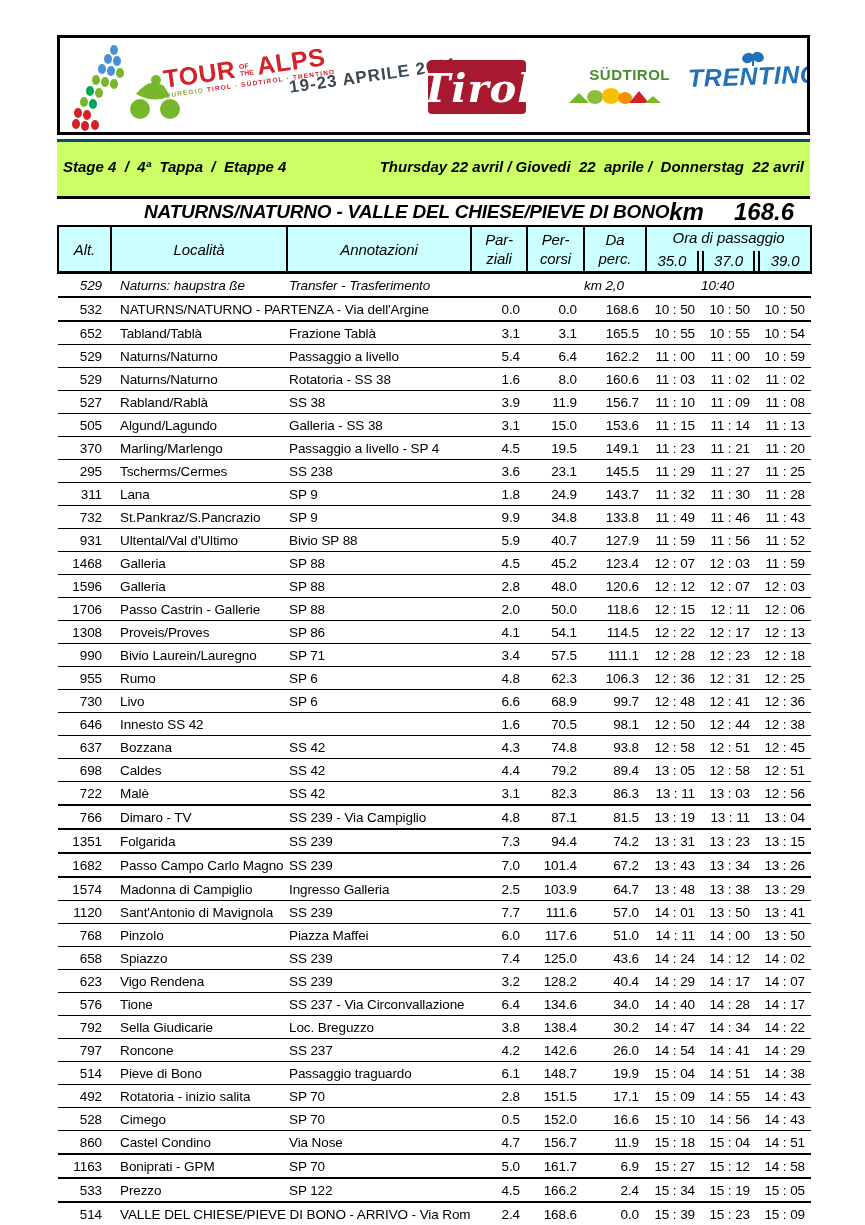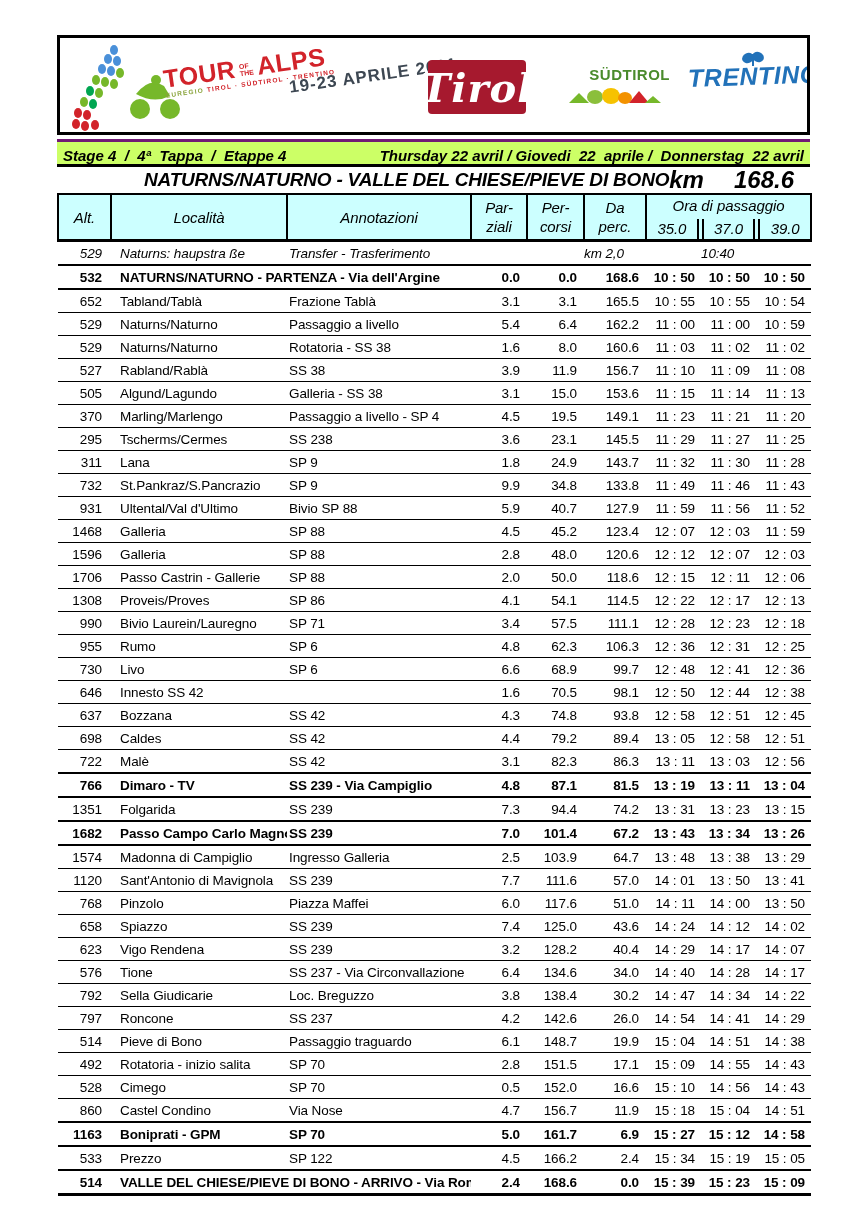--- a/index.html
+++ b/index.html
@@ -45,23 +45,23 @@
   }
   .trentino{position:absolute;left:628px;top:24px;width:120px;}
   .trentino .tn-text{
     color:#2272b9;font-weight:bold;font-style:italic;font-size:25px;letter-spacing:0.5px;
     display:block;transform:rotate(-2deg);
   }
   .tn-butterfly{position:absolute;left:52px;top:-12px;}
 
   
   .stage-bar{
-    margin-top:4px;background:#ccff66;border-top:3px solid #701a75;border-bottom:3px solid #000;
-    height:22px;display:flex;justify-content:space-between;align-items:flex-end;
-    font-weight:bold;font-style:italic;font-size:15px;padding:0 6px;
+    margin-top:4px;background:#ccff66;border-top:3px solid #0c4a6e;border-bottom:3px solid #000;
+    height:22px;display:flex;justify-content:space-between;align-items:flex-start;
+    font-weight:bold;font-style:italic;font-size:15px;padding:16px 6px;
   }
   
   .title-bar{
     height:26px;display:flex;align-items:center;font-weight:bold;font-style:italic;
   }
   .title-text{flex:1;text-align:right;font-size:19px;letter-spacing:-0.2px;}
   .km-group{display:flex;gap:30px;padding-right:16px;font-size:24px;}
 
   
   table{border-collapse:collapse;table-layout:fixed;width:753px;font-size:13.5px;letter-spacing:-0.1px;}
@@ -72,21 +72,21 @@
   .h-line{line-height:19px;}
   .ora-top{line-height:22px;text-align:center;}
   .ora-bottom{display:flex;align-items:flex-end;height:22px;}
   .ora-speed{flex:1;text-align:center;line-height:20px;}
   .dsep{width:3px;height:20px;border-left:2px solid #000;border-right:2px solid #000;}
 
   tbody td{
     border-bottom:1.5px solid #000;height:22px;padding:0;vertical-align:middle;
     white-space:nowrap;overflow:hidden;
   }
-  tbody tr.bold td{font-weight:bold;border-top:2.5px solid #000;border-bottom:2.5px solid #000;}
+  tbody tr.bold td{font-weight:normal;border-top:2.5px solid #000;border-bottom:2.5px solid #000;}
   tbody tr.transfer td{font-style:italic;border-bottom:none;}
   tbody tr:last-child td{border-bottom:3.5px solid #000;}
   td.alt{text-align:right;padding-right:9px;}
   td.loc{padding-left:9px;}
   td.ann{padding-left:2px;}
   td.num{text-align:right;padding-right:7px;}
   td.time{text-align:right;padding-right:6px;}
   td.ctr{text-align:left;padding-right:0;}
 </style>
 </head>

